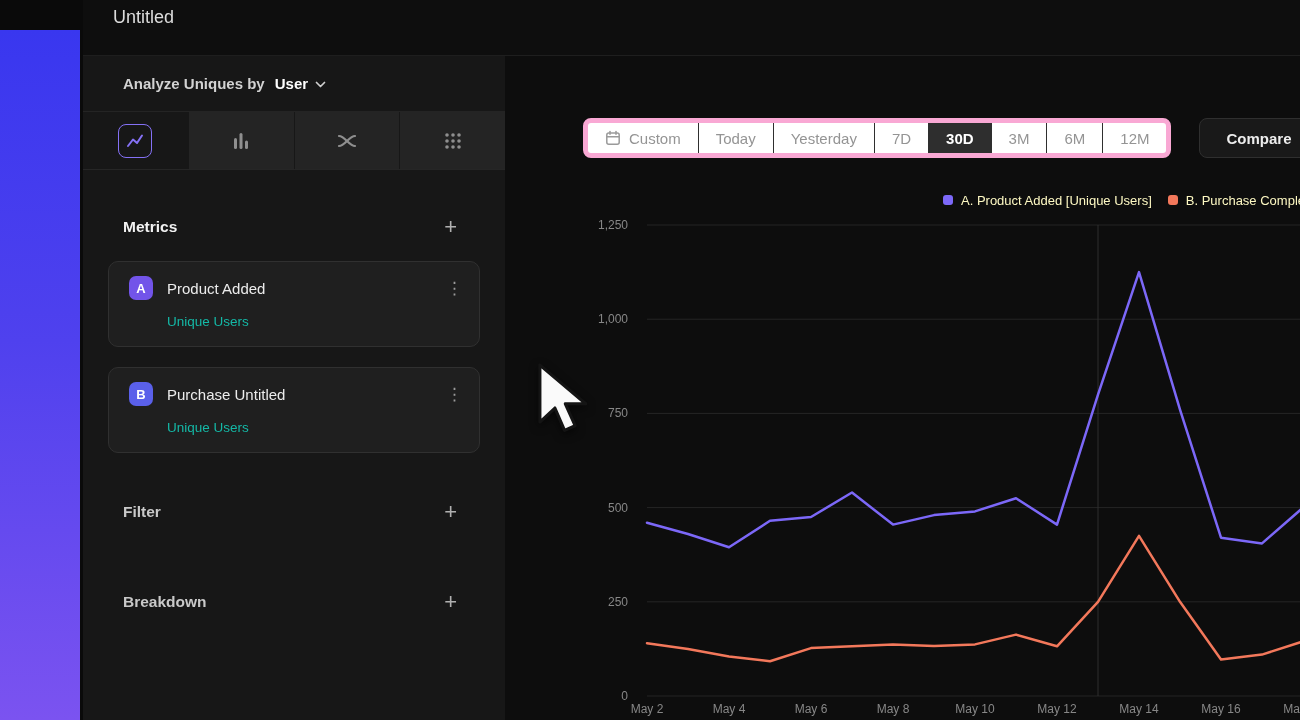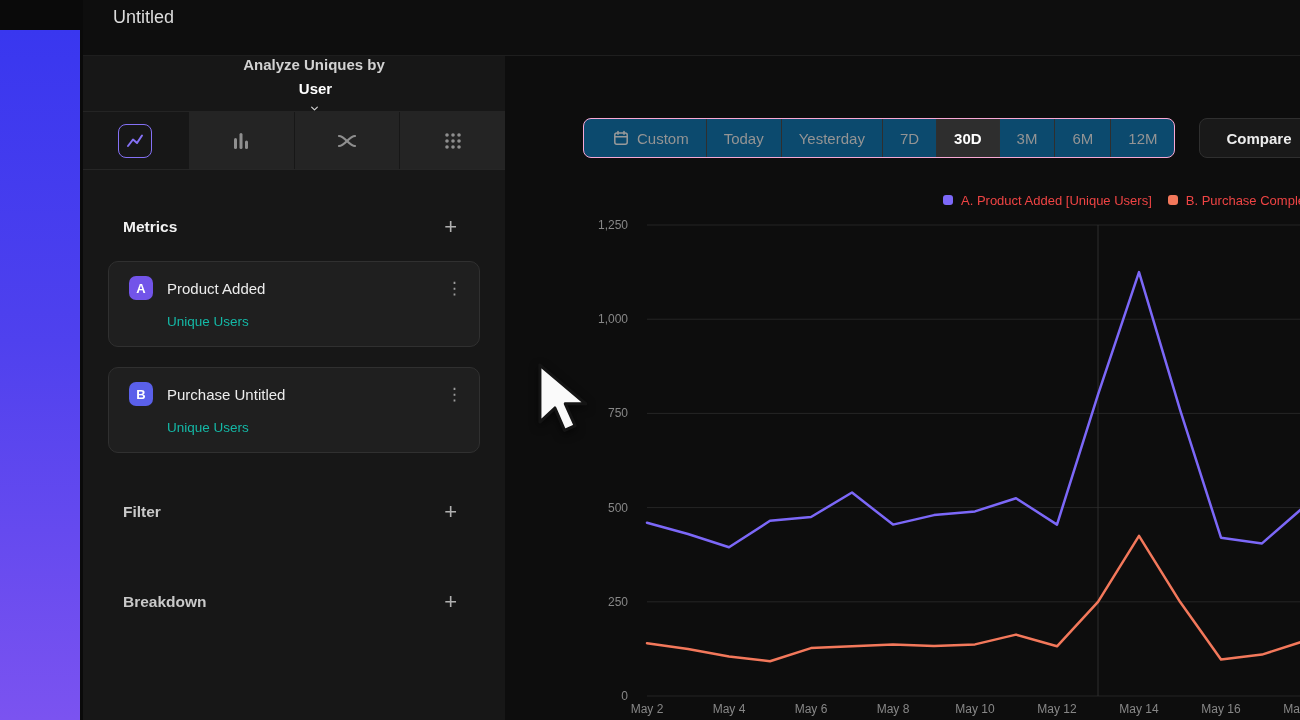--- a/index.html
+++ b/index.html
@@ -16,21 +16,21 @@
     background:linear-gradient(180deg,#3937ef 0%,#4f41ee 45%,#7b53f0 100%); }
 
   
   .header { position:absolute; left:83px; top:0; width:1217px; height:56px;
     background:#0e0e0e; border-bottom:1px solid #1e1e1e; }
   .page-title { position:absolute; left:30px; top:7px; font-size:18px; color:#dcdcdc; }
 
   
   .sidebar { position:absolute; left:83px; top:56px; width:422px; height:664px; background:#171717; }
   .analyze-row { position:absolute; left:0; top:0; width:422px; height:56px;
-    border-bottom:1px solid #242424; display:flex; align-items:center; padding-left:40px; gap:7px;flex-direction:column; }
+    border-bottom:1px solid #242424; display:flex; align-items:center; padding-left:40px; gap:7px; }
   .analyze-prefix { font-size:15px; font-weight:600; color:#d2d2d2; }
   .analyze-value { font-size:15px; font-weight:700; color:#ffffff; margin-left:3px; }
   .chev { margin-top:2px; }
 
   .view-tabs { position:absolute; left:0; top:56px; width:422px; height:58px;
     border-bottom:1px solid #262626; display:flex; }
   .vtab { flex:1 1 0; display:flex; align-items:center; justify-content:center; cursor:pointer; }
   .vtab.raised { background:#242424; border-left:1px solid #171717; }
   .sel-box { width:34px; height:34px; border:1.5px solid var(--accent,#8571f5); border-radius:8px;
     display:flex; align-items:center; justify-content:center; color:var(--accent,#8571f5); }
@@ -54,34 +54,34 @@
   .kebab { position:absolute; right:2px; top:2px; font-size:17px; color:#9a9a9a; cursor:pointer; }
   .metric-sub { font-size:13.5px; color:#14b8a6; margin-left:38px; margin-top:14px; }
 
   .row-filter { top:442px; } .row-breakdown { top:532px; }
 
   
   .main { position:absolute; left:505px; top:56px; width:795px; height:664px; background:#0d0d0d; }
   .panel-divider { position:absolute; left:505px; top:56px; width:1px; height:664px; background:#1f1f1f; }
 
   .range-group { position:absolute; left:78px; top:62px; height:40px; display:flex;
-    border:1px solid #f9a8d4; border-radius:8px; background:#0c4a6e; overflow:hidden;padding-left:12px; }
+    border:5px solid #f9a8d4; border-radius:8px; background:#ffffff; overflow:hidden; }
   .range-btn { display:flex; align-items:center; gap:8px; padding:0 17px; font-size:15px;
     color:#949494; border-left:1px solid #2f2f2f; cursor:pointer; white-space:nowrap; }
   .range-btn:first-child { border-left:none; }
   .range-btn.selected { background:#2e2e2e; color:#ffffff; font-weight:600; }
   .compare-btn { position:absolute; left:694px; top:62px; width:120px; height:40px;
     background:#191919; border:1px solid #2f2f2f; border-radius:8px; color:#ededed;
     font-size:15px; font-weight:700; display:flex; align-items:center; justify-content:center; cursor:pointer; }
 
   .legend { position:absolute; left:438px; top:136px; width:357px; height:16px;
     display:flex; gap:16px; overflow:hidden; white-space:nowrap; }
   .legend-item { display:flex; align-items:center; gap:8px; cursor:pointer; flex:0 0 auto; }
   .swatch { width:10px; height:10px; border-radius:3px; background:#888; flex:0 0 10px; }
-  .legend-label { font-size:13px; color:#ef4444; }
+  .legend-label { font-size:13px; color:#fef9c3; }
 
   #chart-svg { position:absolute; left:0; top:0; width:795px; height:664px; overflow:hidden; }
   #chart-svg text.tick { fill:#878787; font-size:12px; font-family:"Liberation Sans", sans-serif; }
 
   .cursor { position:absolute; left:536px; top:362px; z-index:50;
     filter:drop-shadow(0 3px 4px rgba(0,0,0,0.55)); }
 </style>
 </head>
 <body>
 

